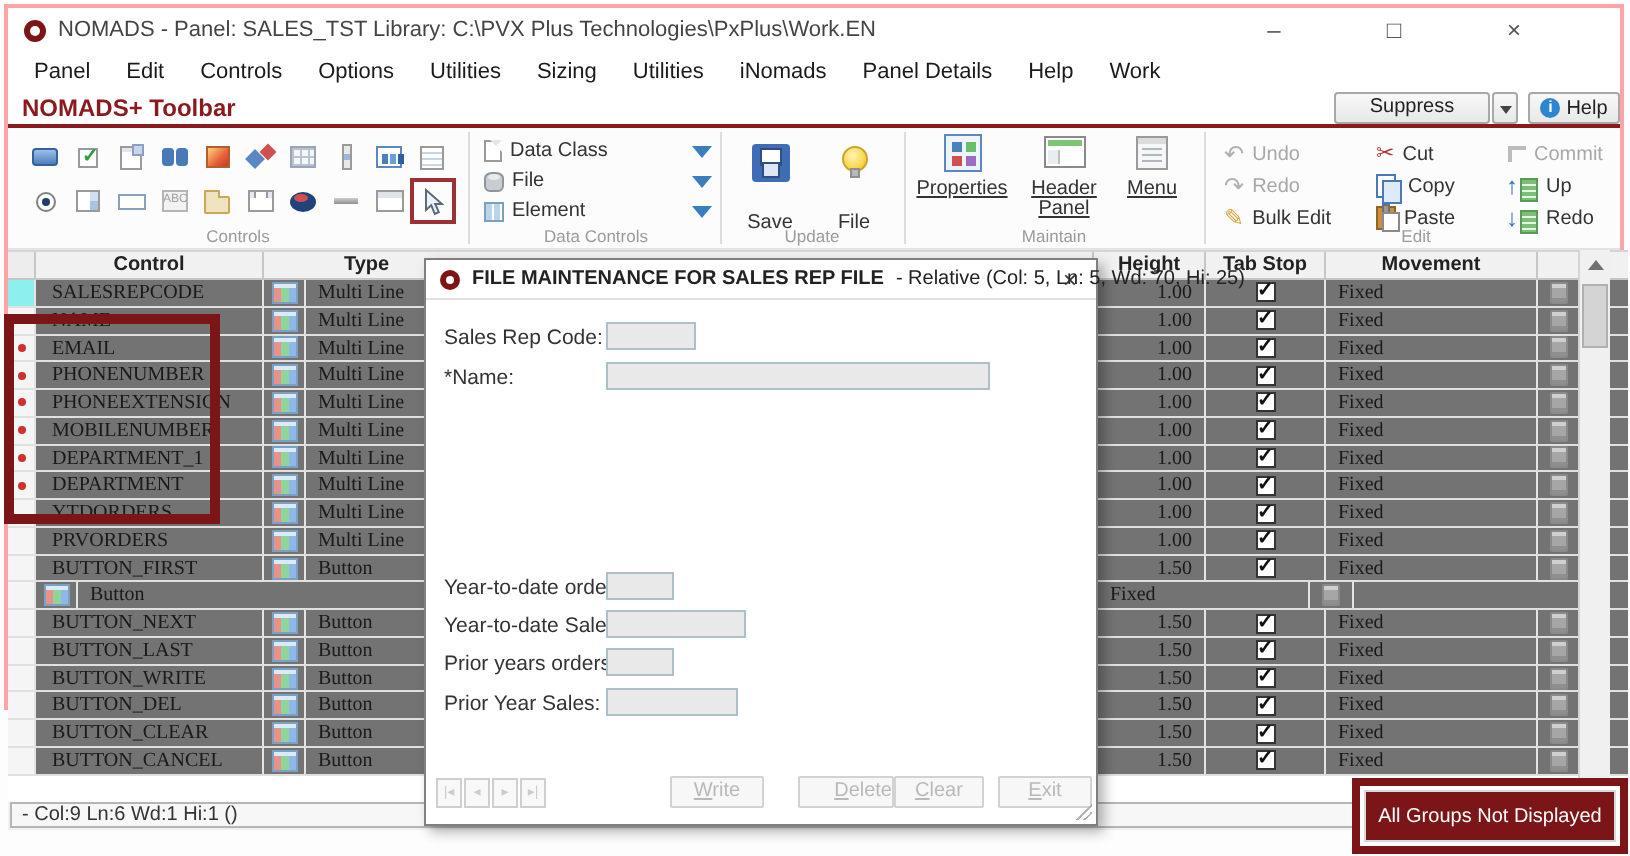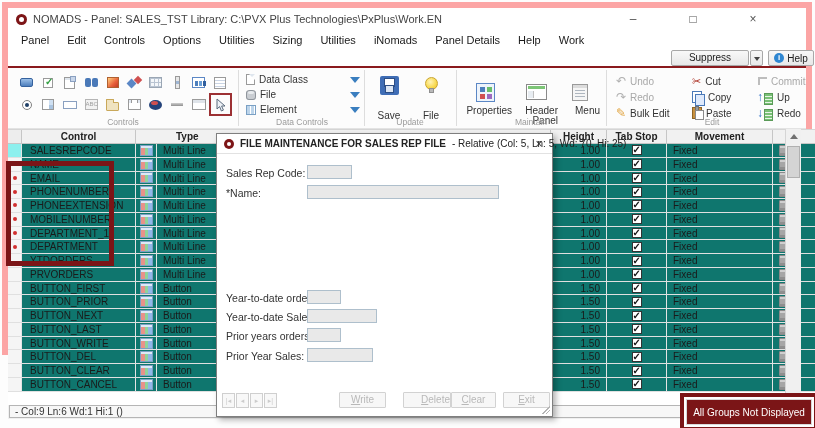--- a/index.html
+++ b/index.html
@@ -1,17 +1,17 @@
 <!DOCTYPE html>
 <html><head>
 <meta charset="utf-8">
 <style>
   * { box-sizing: border-box; margin: 0; padding: 0; }
   html,body { width: 815px; height: 428px; background:#fdfdfd; font-family:"Liberation Sans", sans-serif; overflow:hidden; }
-  #win { position:absolute; left:2px; top:2px; width:810px; height:353px; background:#fff; border:6px solid #fca5a5; }
+  #win { position:absolute; left:2px; top:2px; width:810px; height:353px; background:#fff; border:2px solid #fca5a5; }
 
   
   .titlebar { position:absolute; left:0; top:0; right:0; height:22px; background:#fff; display:flex; align-items:center; }
   .logo { width:11px; height:11px; border-radius:50%; background:#7d1517; margin:0 6px 0 8px; position:relative; flex:0 0 auto; }
   .logo::after { content:""; position:absolute; left:3px; top:3px; width:5px; height:5px; border-radius:50%; background:#fff; }
   .title-text { font-size:11px; color:#444; white-space:nowrap; }
   .winctl { position:absolute; top:0; height:22px; width:26px; text-align:center; line-height:22px; font-size:12px; color:#555; }
   .wc-min { right:160px; } .wc-max { right:100px; } .wc-close { right:40px; }
 
   
@@ -99,21 +99,21 @@
   .s-bulb::after { content:""; position:absolute; left:3px; right:3px; bottom:-4px; height:3px; background:#b9b9b9; border:1px solid #8f8f8f; }
 
   
   .g-maintain { left:448px; width:150px; }
   .s-props { width:19px; height:19px; border:1px solid #5b87c5; background-color:#eef4fb; background-image:linear-gradient(#4d7fbd,#4d7fbd),linear-gradient(#6abf69,#6abf69),linear-gradient(#d05050,#d05050),linear-gradient(#9d6bbf,#9d6bbf); background-repeat:no-repeat; background-size:5px 5px; background-position:3px 3px,10px 3px,3px 10px,10px 10px; }
   .s-hpanel { width:21px; height:16px; border:1px solid #8a8a8a; background:#fff; position:relative; }
   .s-hpanel::before { content:""; position:absolute; top:1px; left:1px; right:1px; height:3px; background:#7cc576; }
   .s-hpanel::after { content:""; position:absolute; top:6px; left:1px; width:5px; bottom:1px; background:#e8edf2; border-right:1px solid #c0c0c0; }
   .s-menu { width:16px; height:17px; border:1px solid #9a9a9a; background:#f6f6f6; box-shadow:inset 0 3px #dcdcdc; position:relative; }
   .s-menu::after { content:""; position:absolute; left:2px; right:2px; top:5px; height:9px; background:repeating-linear-gradient(#aeb6bf 0 1px,transparent 1px 3px); }
-  .rbtn2 { position:absolute; top:12px; text-align:right; font-size:10px; color:#333; }
+  .rbtn2 { position:absolute; top:0; text-align:center; font-size:10px; color:#333;text-decoration:underline; }
   .rbtn2 .rlabel { margin-top:2px; line-height:10px; }
 
   
   .g-edit { left:598px; width:212px; }
   .e-item { position:absolute; height:14px; display:flex; align-items:center; gap:4px; font-size:10px; color:#333; }
   .e-gray { color:#a8a8a8; }
   .gly { font-size:12px; line-height:12px; }
   .g-undo { color:#b0b0b0; } .g-redo { color:#b0b0b0; }
   .g-pencil { color:#e0a23c; font-size:12px; }
   .g-cut { color:#b03a2e; font-size:11px; }
@@ -125,21 +125,21 @@
   .g-paste::after { content:""; position:absolute; left:2px; top:2px; right:-3px; bottom:-2px; background:#fff; border:1px solid #8a8a8a; }
   .g-commit { width:9px; height:8px; border-left:2px solid #bdbdbd; border-top:2px solid #bdbdbd; }
   .g-arr { position:relative; width:15px; height:13px; }
   .g-arr::after { content:""; position:absolute; right:0; top:2px; width:7px; height:10px; background:repeating-linear-gradient(#79c076 0 2px,#e7f4e6 2px 3px); border:1px solid #5a9a58; }
   .g-arr i { position:absolute; left:-1px; top:-1px; font-style:normal; font-weight:bold; font-size:12px; color:#2f6fc4; }
 
   
   .grid { position:absolute; left:0; top:121px; width:810px; height:276px; background:#fff; font-size:10px; }
   .ghead { display:flex; height:15px; background:#f1f1f1; border-bottom:1px solid #c6c6c6; border-top:1px solid #d5d5d5; font-weight:bold; color:#222; }
   .ghead > div { border-right:1px solid #c6c6c6; text-align:center; line-height:14px; }
-  .grow { display:flex; height:13.78px; border-bottom:1px solid #e0e0e0; background:#0f766e; }
+  .grow { display:flex; height:13.78px; border-bottom:1px solid #e0e0e0; background:#737373;font-family:Liberation Serif, serif; }
   .grow > div { border-right:1px solid #e4e4e4; line-height:13px; overflow:hidden; white-space:nowrap; }
   .c-sel { width:14px; flex:0 0 14px; display:flex; align-items:center; justify-content:center; background:#f5f5f5; }
   .sel-cyan { background:#8df0ee !important; }
   .red-dot { width:4px; height:4px; border-radius:50%; background:#d03030; }
   .c-name { width:114px; flex:0 0 114px; padding-left:8px; color:#1a1a1a; }
   .c-ticon { width:21px; flex:0 0 21px; display:flex; align-items:center; justify-content:center; }
   .mini-grid { width:13px; height:11px; border:1px solid #7aa0c4; background:linear-gradient(90deg,#e8928a 0 33%,#8fd49a 33% 66%,#8fb7e8 66% 100%); box-shadow:inset 0 2px #dce9f6; }
   .c-type { width:394px; flex:0 0 394px; padding-left:6px; color:#1a1a1a; }
   .c-height { width:56px; flex:0 0 56px; text-align:right; padding-right:6px; color:#1a1a1a; }
   .c-tab { width:60px; flex:0 0 60px; display:flex; align-items:center; justify-content:center; }
@@ -213,20 +213,21 @@
     <span class="menu-item">Utilities</span>
     <span class="menu-item">Sizing</span>
     <span class="menu-item">Utilities</span>
     <span class="menu-item">iNomads</span>
     <span class="menu-item">Panel Details</span>
     <span class="menu-item">Help</span>
     <span class="menu-item">Work</span>
   </div>
 
   <div class="nheader">
+    <span class="ntitle">NOMADS+ Toolbar</span>
     <div class="sg-btn">Suppress Groups</div>
     <div class="sg-dd"></div>
     <div class="help-btn">
       <span class="help-ic"></span>
       <span>Help</span>
     </div>
   </div>
   <div class="maroon-line"></div>
 
   <div class="ribbon">
@@ -616,21 +617,20 @@
             <span class="cb"></span>
           </div>
       <div class="c-move">Fixed</div>
       <div class="c-btn">
             <span class="calc-ic"></span>
           </div>
     </div>
 
     <div class="grow">
       <div class="c-sel"></div>
-      <div class="c-name">BUTTON_PRIOR</div>
       <div class="c-ticon">
             <span class="mini-grid"></span>
           </div>
       <div class="c-type">Button</div>
       <div class="c-height">1.50</div>
       <div class="c-tab">
             <span class="cb"></span>
           </div>
       <div class="c-move">Fixed</div>
       <div class="c-btn">

